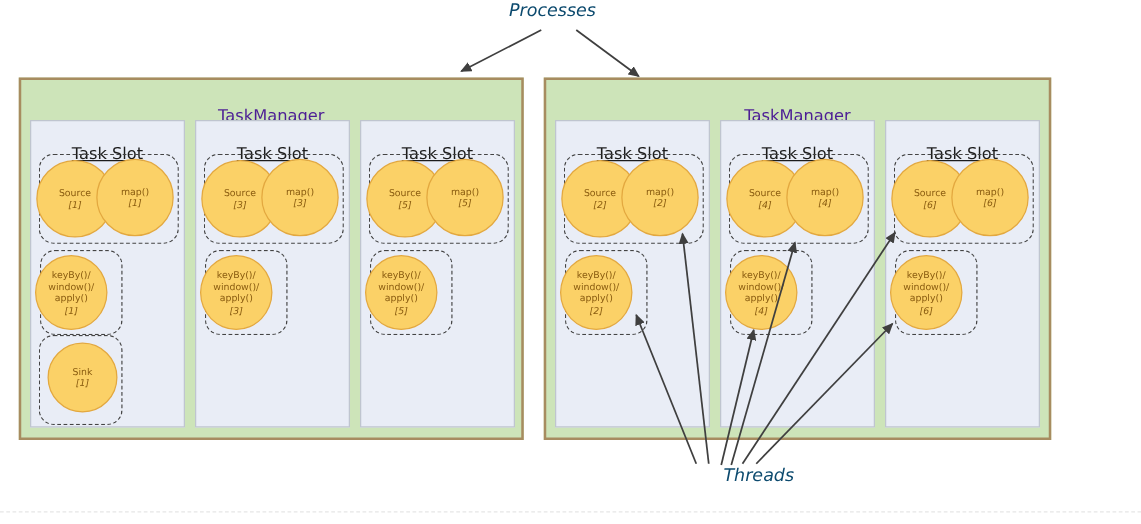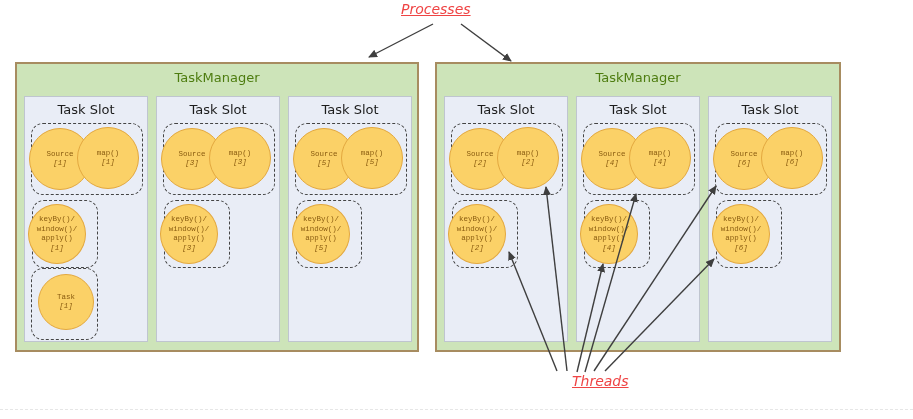--- a/index.html
+++ b/index.html
@@ -1,51 +1,50 @@
 <!DOCTYPE html>
 <html><head>
 <meta charset="utf-8">
 <style>
   html,body { margin:0; padding:0; background:#ffffff; }
   .canvas {
     position:relative; width:913px; height:419px; background:#ffffff;
     font-family:"DejaVu Sans","Liberation Sans",sans-serif; overflow:hidden;
   }
   .annotation {
-    position:absolute; font-style:italic; font-size:14px; color:#ef4444;
-    white-space:nowrap;text-decoration:underline;
+    position:absolute; font-style:italic; font-size:14px; color:#0c4a6e;
+    text-align:center; white-space:nowrap;
   }
   .tm {
     position:absolute; top:62px; width:400px; height:286px;
     background:#cde4b9; border:2px solid #a78c60;
   }
-  .tm-title { text-align:center; padding-top:6px; font-size:13px; color:#4d7c0f; }
+  .tm-title { text-align:center; padding-top:22px; font-size:13px; color:#4c1d95; }
   .slot {
     position:absolute; top:32px; width:122px; height:244px;
     background:#e9edf6; border:1px solid #bfc5cf;
   }
-  .slot-title { text-align:center; margin-top:5px; font-size:13px; color:#1c1c1c; }
+  .slot-title { text-align:center; margin-top:19px; font-size:13px; color:#1c1c1c;text-decoration:underline; }
   .group { position:absolute; border:1px dashed #444; border-radius:12px; }
   .g-srcmap { left:6px; top:26px; width:110px; height:70px; }
   .g-keyby  { left:7px; top:103px; width:64px; height:66px; }
   .g-sink   { left:6px; top:171px; width:65px; height:70px; }
   .circle {
     position:absolute; border-radius:50%;
     background:#fbd167; border:1px solid #e3a83f;
     display:flex; align-items:center; justify-content:center;
   }
   .c-src   { left:4px;  top:31px;  width:60px; height:60px; }
   .c-map   { left:52px; top:30px;  width:60px; height:60px; }
   .c-keyby { left:3px; top:107px; width:56px; height:58px; }
   .c-sink  { left:13px; top:177px; width:54px; height:54px; }
   .ctext {
     display:flex; flex-direction:column; align-items:center;
     font-size:7.5px; line-height:9.5px; color:#8a5c10; text-align:center;
     white-space:nowrap;
-    font-family:Liberation Mono, monospace;
   }
   .ctext em { font-style:italic; }
   .arrow-layer { position:absolute; left:0; top:0; z-index:5; pointer-events:none; }
   .faint-divider {
     position:absolute; left:0; top:409px; width:913px; height:0;
     border-top:1px dashed #e6e6e6;
   }
 </style>
 </head>
 <body>
@@ -77,21 +76,21 @@
       <div class="circle c-keyby">
         <div class="ctext">
           <span>keyBy()/</span>
           <span>window()/</span>
           <span>apply()</span>
           <em>[1]</em>
         </div>
       </div>
       <div class="circle c-sink">
         <div class="ctext">
-            <span>Task</span>
+            <span>Sink</span>
             <em>[1]</em>
           </div>
       </div>
     </div>
 
     <div class="slot" style="left:139px;">
       <div class="slot-title">Task Slot</div>
       <div class="group g-srcmap"></div>
       <div class="group g-keyby"></div>
       <div class="circle c-src">

